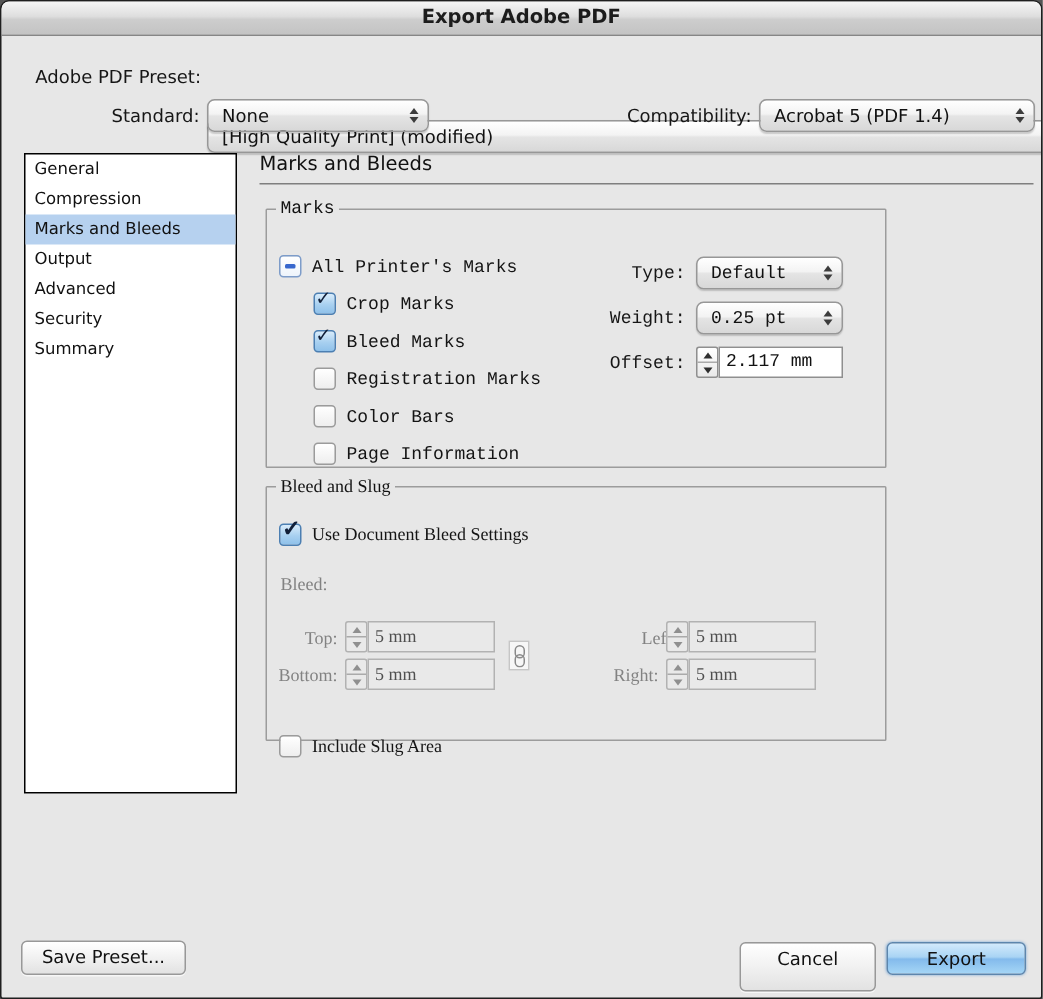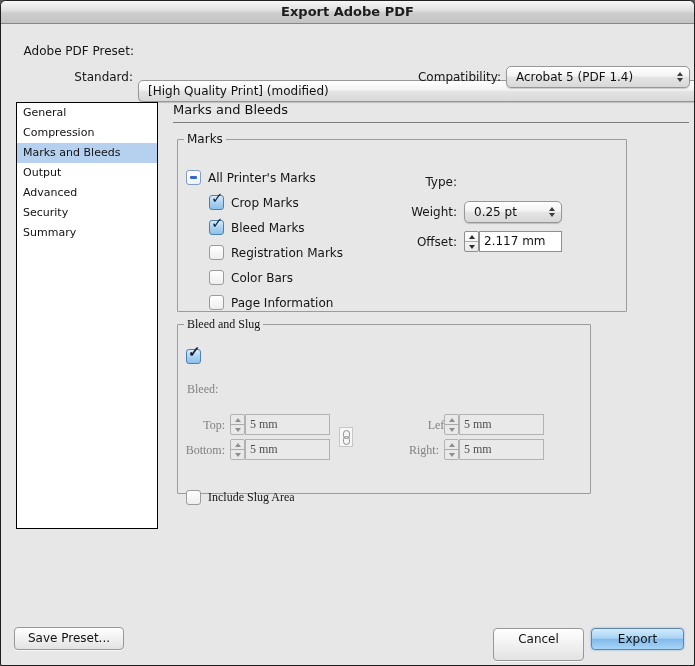--- a/index.html
+++ b/index.html
@@ -86,20 +86,27 @@
   <div class="label r" style="left:0;top:43px;width:133px;">Adobe PDF Preset:</div>
   <div class="popup" style="left:137px;top:39px;width:660px;margin-top:40px;">
     <span>[High Quality Print] (modified)</span>
     <span class="pop-arrows">
         <span class="tri-up"></span>
         <span class="tri-down"></span>
       </span>
   </div>
 
   <div class="label r" style="left:0;top:69px;width:132px;">Standard:</div>
+  <div class="popup" style="left:137px;top:65px;width:148px;">
+    <span>None</span>
+    <span class="pop-arrows">
+        <span class="tri-up"></span>
+        <span class="tri-down"></span>
+      </span>
+  </div>
   <div class="label r" style="left:368px;top:69px;width:132px;">Compatibility:</div>
   <div class="popup" style="left:505px;top:65px;width:184px;">
     <span>Acrobat 5 (PDF 1.4)</span>
     <span class="pop-arrows">
         <span class="tri-up"></span>
         <span class="tri-down"></span>
       </span>
   </div>
 
   <div class="sidebar">
@@ -108,21 +115,21 @@
     <div class="side-item selected">Marks and Bleeds</div>
     <div class="side-item">Output</div>
     <div class="side-item">Advanced</div>
     <div class="side-item">Security</div>
     <div class="side-item">Summary</div>
   </div>
 
   <div class="section-title">Marks and Bleeds</div>
   <div class="rule"></div>
 
-  <fieldset class="grp" style="left:176px;top:131px;width:450px;height:180px;">
+  <fieldset class="grp" style="left:176px;top:131px;width:414px;height:180px;font-family:Liberation Mono, monospace;">
     <legend>Marks</legend>
 
     <div class="row" style="left:8px;top:24px;">
       <span class="cb mixed"></span>
       <span class="txt">All Printer's Marks</span>
     </div>
     <div class="row" style="left:31px;top:49px;">
       <span class="cb checked"></span>
       <span class="txt">Crop Marks</span>
     </div>
@@ -137,20 +144,27 @@
     <div class="row" style="left:31px;top:124px;">
       <span class="cb"></span>
       <span class="txt">Color Bars</span>
     </div>
     <div class="row" style="left:31px;top:149px;">
       <span class="cb"></span>
       <span class="txt">Page Information</span>
     </div>
 
     <div class="label r" style="left:180px;top:29px;width:99px;">Type:</div>
+    <div class="popup" style="left:286px;top:25px;width:98px;">
+      <span>Default</span>
+      <span class="pop-arrows">
+          <span class="tri-up"></span>
+          <span class="tri-down"></span>
+        </span>
+    </div>
 
     <div class="label r" style="left:180px;top:59px;width:99px;">Weight:</div>
     <div class="popup" style="left:286px;top:55px;width:98px;">
       <span>0.25 pt</span>
       <span class="pop-arrows">
           <span class="tri-up"></span>
           <span class="tri-down"></span>
         </span>
     </div>
 
@@ -164,20 +178,21 @@
         </span>
     </div>
     <div class="field" style="left:301px;top:85px;width:83px;">2.117 mm</div>
   </fieldset>
 
   <fieldset class="grp" style="left:176px;top:316px;width:414px;height:177px;font-family:Liberation Serif, serif;">
     <legend>Bleed and Slug</legend>
 
     <div class="row" style="left:8px;top:17px;">
       <span class="cb checked"></span>
+      <span class="txt">Use Document Bleed Settings</span>
     </div>
 
     <div class="label gray" style="left:9px;top:50px;">Bleed:</div>
 
     <div class="label r gray" style="left:0;top:86px;width:47px;">Top:</div>
     <div class="stepper disabled" style="left:52px;top:82px;">
       <span class="half">
           <span class="st-up"></span>
         </span>
       <span class="half bot">

